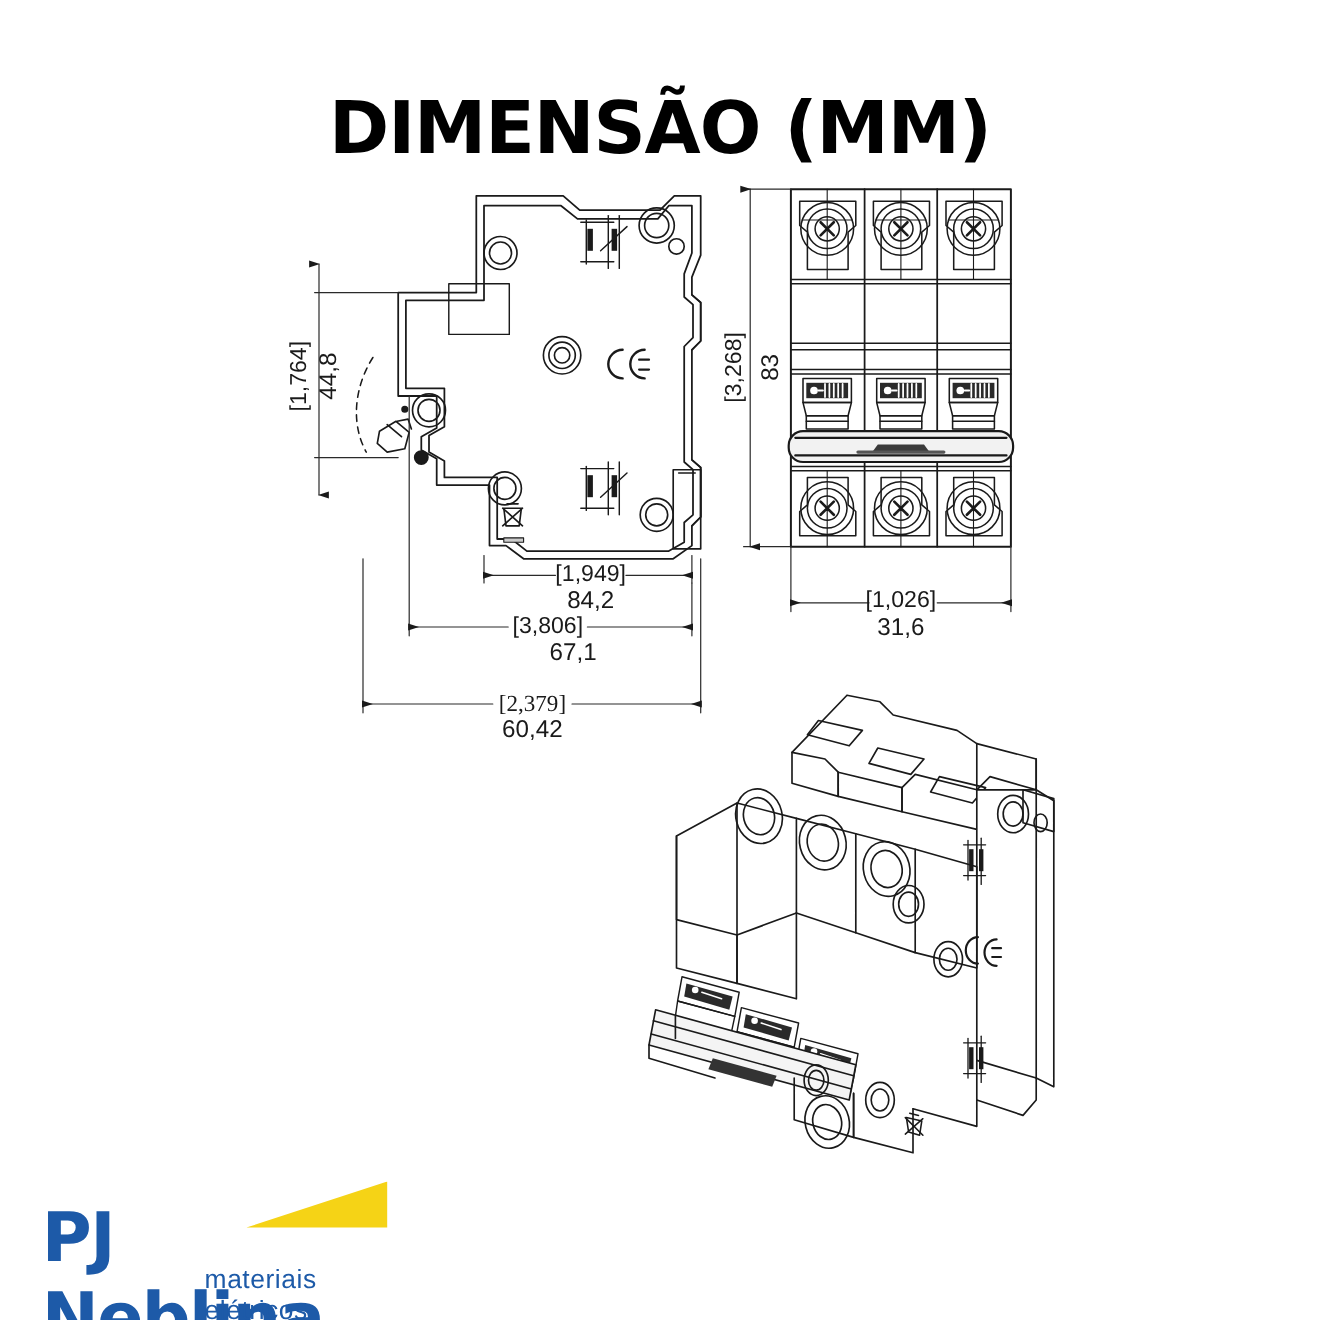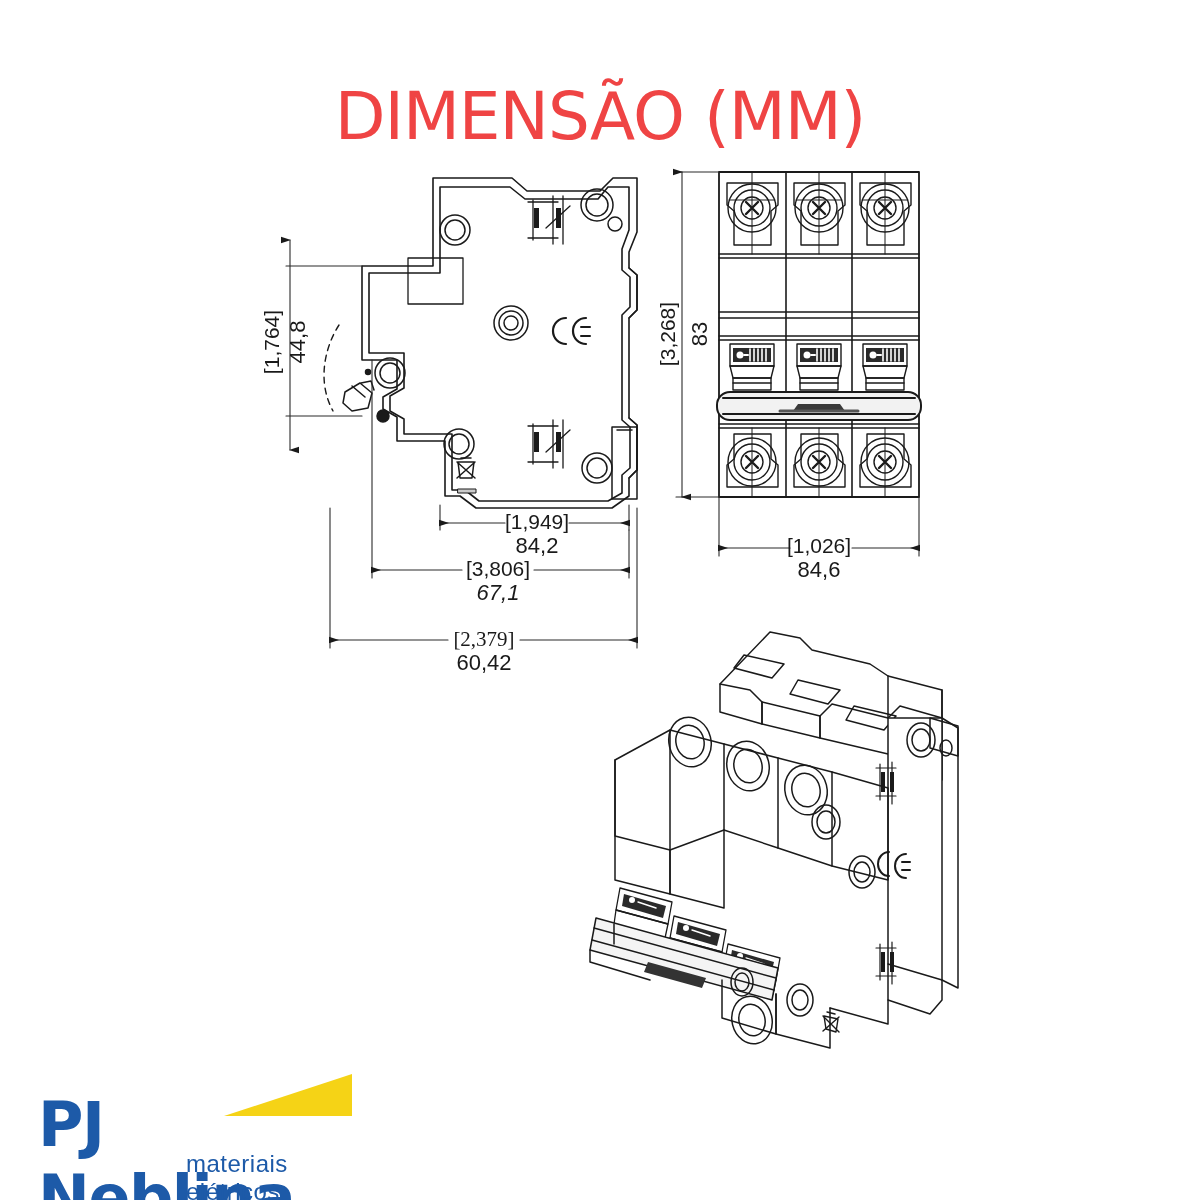--- a/index.html
+++ b/index.html
@@ -15,23 +15,23 @@
     font-family: "Liberation Sans", sans-serif;
     color: #111111;
   }
   #page-title {
     position: absolute;
     left: 0;
     top: 78px;
     width: 1200px;
     text-align: center;
     font-size: 66px;
-    font-weight: normal;
+    font-weight: bold;
     letter-spacing: -1px;
-    color: #ef4444;
+    color: #000000;
     font-family: "DejaVu Sans", "Liberation Sans", sans-serif;
   }
   .drawing-area {
     position: absolute;
     left: 0;
     top: 0;
     width: 1200px;
     height: 1200px;
   }
   .dim-label {
@@ -484,30 +484,30 @@
     </g>
   </svg>
 
   <div class="dim-label dim-bracket rot90" style="left:232px; top:330px; width:80px;">[1,764]</div>
   <div class="dim-label dim-value rot90" style="left:258px; top:330px; width:80px;">44,8</div>
 
   <div class="dim-label dim-bracket" style="left:467px; top:510px; width:140px;">[1,949]</div>
   <div class="dim-label dim-value" style="left:467px; top:534px; width:140px;">84,2</div>
 
   <div class="dim-label dim-bracket" style="left:428px; top:557px; width:140px;">[3,806]</div>
-  <div class="dim-label dim-value" style="left:428px; top:581px; width:140px;font-style:italic;">67,1</div>
+  <div class="dim-label dim-value" style="left:451px; top:581px; width:140px;">67,1</div>
 
   <div class="dim-label dim-bracket" style="left:414px; top:627px; width:140px;font-family:Liberation Serif, serif;">[2,379]</div>
   <div class="dim-label dim-value" style="left:414px; top:651px; width:140px;">60,42</div>
 
   <div class="dim-label dim-bracket rot90" style="left:628px; top:322px; width:80px;">[3,268]</div>
   <div class="dim-label dim-value rot90" style="left:660px; top:322px; width:80px;">83</div>
 
   <div class="dim-label dim-bracket" style="left:749px; top:534px; width:140px;">[1,026]</div>
-  <div class="dim-label dim-value" style="left:749px; top:558px; width:140px;">84,6</div>
+  <div class="dim-label dim-value" style="left:749px; top:558px; width:140px;">31,6</div>
 
 </div>
 
 <div id="logo">
   <svg id="logo-swoosh" viewBox="0 0 130 44">
     <path d="M0,42 L128,0 L128,42 Z" fill="#f5d316"></path>
   </svg>
   <div id="logo-wordmark">PJ Neblina</div>
   <div id="logo-tagline">materiais elétricos</div>
 </div>

